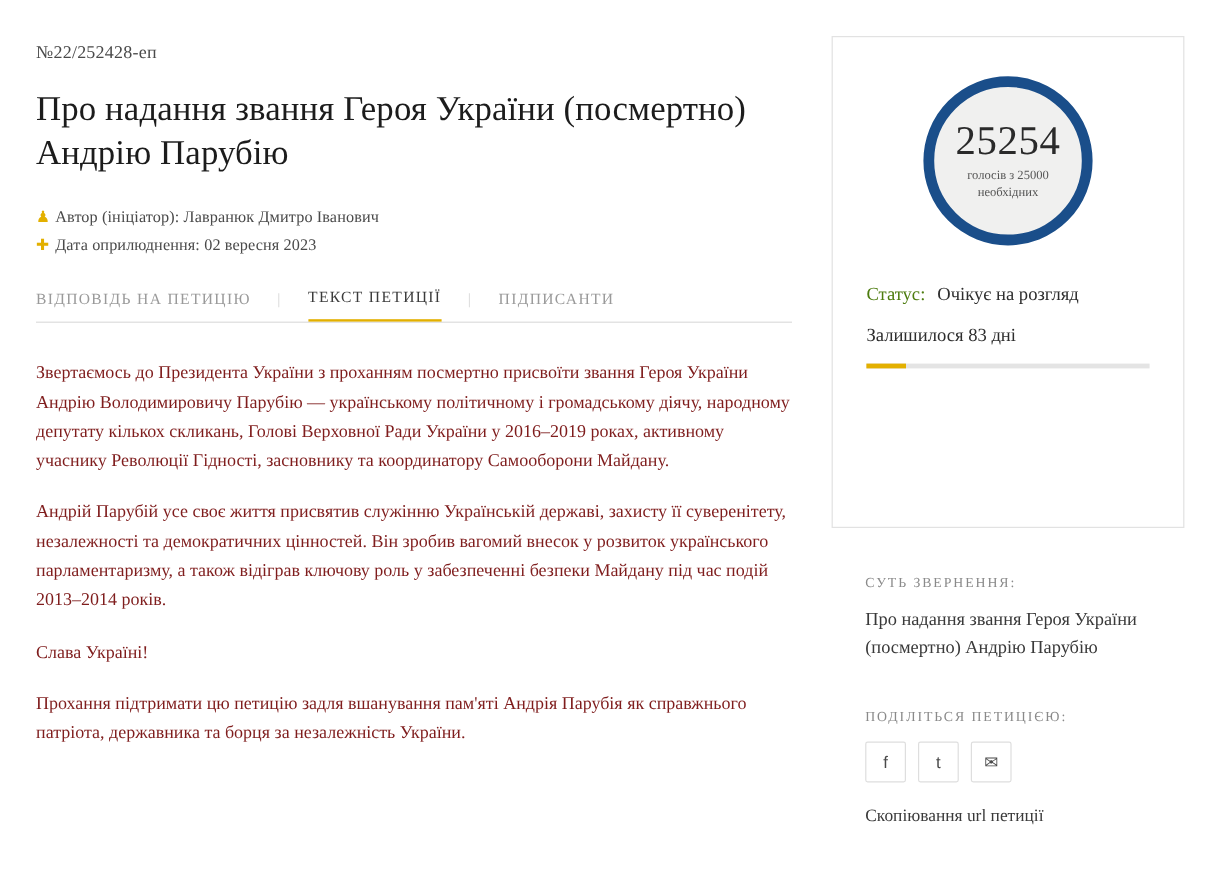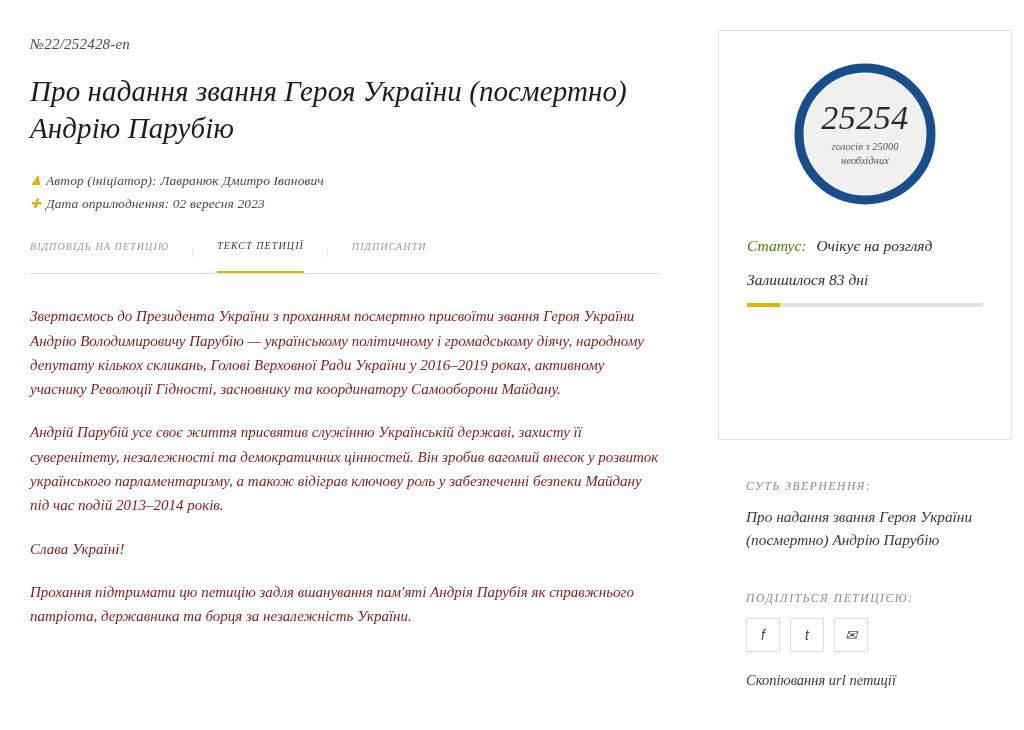--- a/index.html
+++ b/index.html
@@ -8,21 +8,20 @@
     width: 1024px; height: 730px;
     background: #ffffff;
     font-family: "Liberation Serif", serif;
     color: #333;
     overflow: hidden;
   }
   .page {
     position: relative;
     width: 1024px; height: 532px;
     display: flex;
-    font-style: italic;
   }
 
   
   .left {
     width: 706px;
     padding: 36px 50px 0 30px;
   }
   .petition-number {
     font-size: 15px;
     color: #4a4a4a;
@@ -56,25 +55,25 @@
 
   .tabs {
     display: flex;
     align-items: center;
     margin-top: 28px;
     border-bottom: 1px solid #dcdcdc;
     padding-bottom: 0;
     width: 630px;
   }
   .tab {
-    font-size: 10px;
+    font-size: 13px;
     letter-spacing: 1.1px;
     text-transform: uppercase;
     color: #9a9a9a;
-    padding: 0 0 20px 0;
+    padding: 0 0 10px 0;
     margin-right: 0;
     cursor: pointer;
     position: relative;
   }
   .tab.sep {
     color: #d5d5d5;
     margin: 0 22px;
     padding-bottom: 10px;
   }
   .tab.active {
@@ -87,21 +86,21 @@
     margin-top: 30px;
     font-size: 15px;
     line-height: 1.62;
     color: #7f1d1d;
   }
   .body-text p { margin: 0 0 19px 0; }
 
   
   .right {
     position: absolute;
-    left: 706px;
+    left: 681px;
     top: 0;
     width: 318px;
     height: 730px;
     padding: 30px 0 0 0;
   }
   .vote-card {
     margin: 0 12px;
     border: 1px solid #e2e2e2;
     background: #fff;
     padding: 26px 28px 26px 28px;

